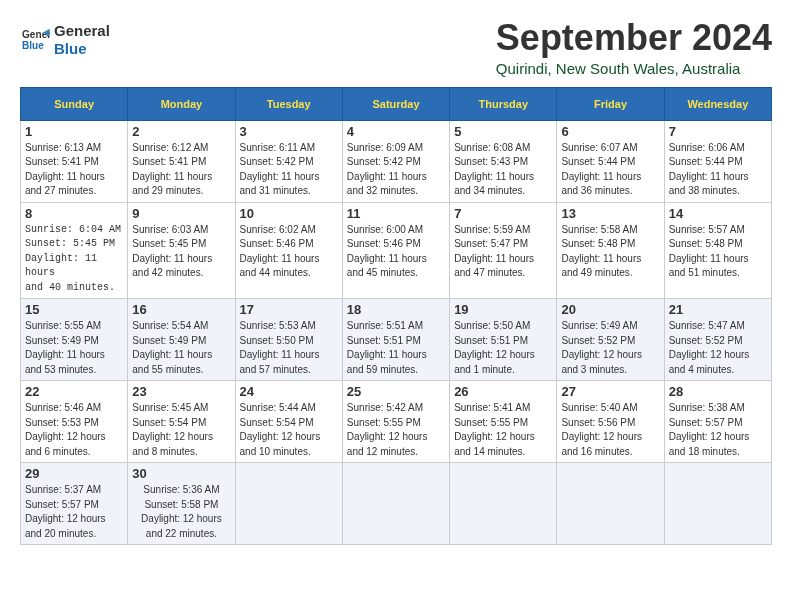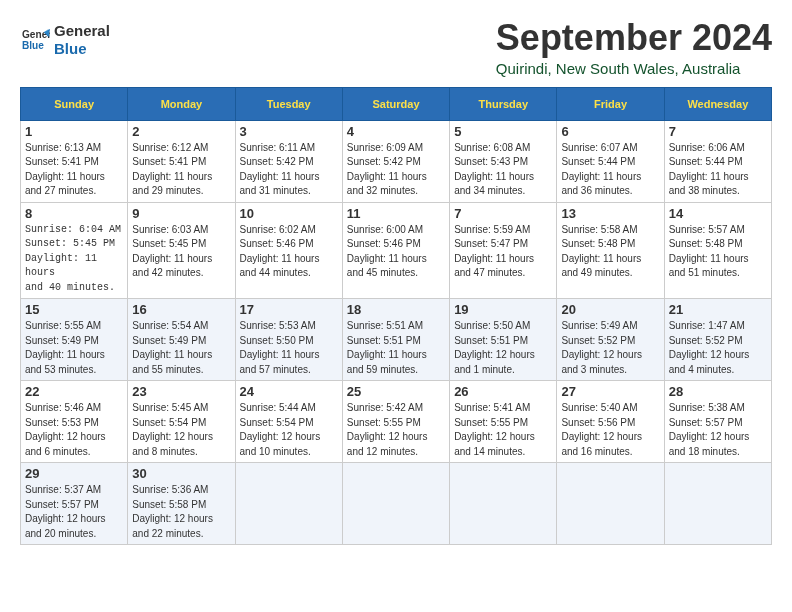--- a/index.html
+++ b/index.html
@@ -260,21 +260,21 @@
           </td>
           <td class="day-cell alt-row">
             <span class="day-num">20</span>
             <div class="day-info" style="white-space: pre-line;">Sunrise: 5:49 AM
 Sunset: 5:52 PM
 Daylight: 12 hours
 and 3 minutes.</div>
           </td>
           <td class="day-cell alt-row">
             <span class="day-num">21</span>
-            <div class="day-info" style="white-space: pre-line;">Sunrise: 1:47 AM
+            <div class="day-info" style="white-space: pre-line;">Sunrise: 5:47 AM
 Sunset: 5:52 PM
 Daylight: 12 hours
 and 4 minutes.</div>
           </td>
         </tr>
         <tr>
           <td class="day-cell">
             <span class="day-num">22</span>
             <div class="day-info" style="white-space: pre-line;">Sunrise: 5:46 AM
 Sunset: 5:53 PM
@@ -327,21 +327,21 @@
         <tr>
           <td class="day-cell alt-row">
             <span class="day-num">29</span>
             <div class="day-info" style="white-space: pre-line;">Sunrise: 5:37 AM
 Sunset: 5:57 PM
 Daylight: 12 hours
 and 20 minutes.</div>
           </td>
           <td class="day-cell alt-row">
             <span class="day-num">30</span>
-            <div class="day-info" style="white-space: pre-line;">Sunrise: 5:36 AM
+            <div class="day-info" style="white-space: pre-line; text-align: center;">Sunrise: 5:36 AM
 Sunset: 5:58 PM
 Daylight: 12 hours
 and 22 minutes.</div>
           </td>
           <td class="day-cell alt-row empty"></td>
           <td class="day-cell alt-row empty"></td>
           <td class="day-cell alt-row empty"></td>
           <td class="day-cell alt-row empty"></td>
           <td class="day-cell alt-row empty"></td>
         </tr>

